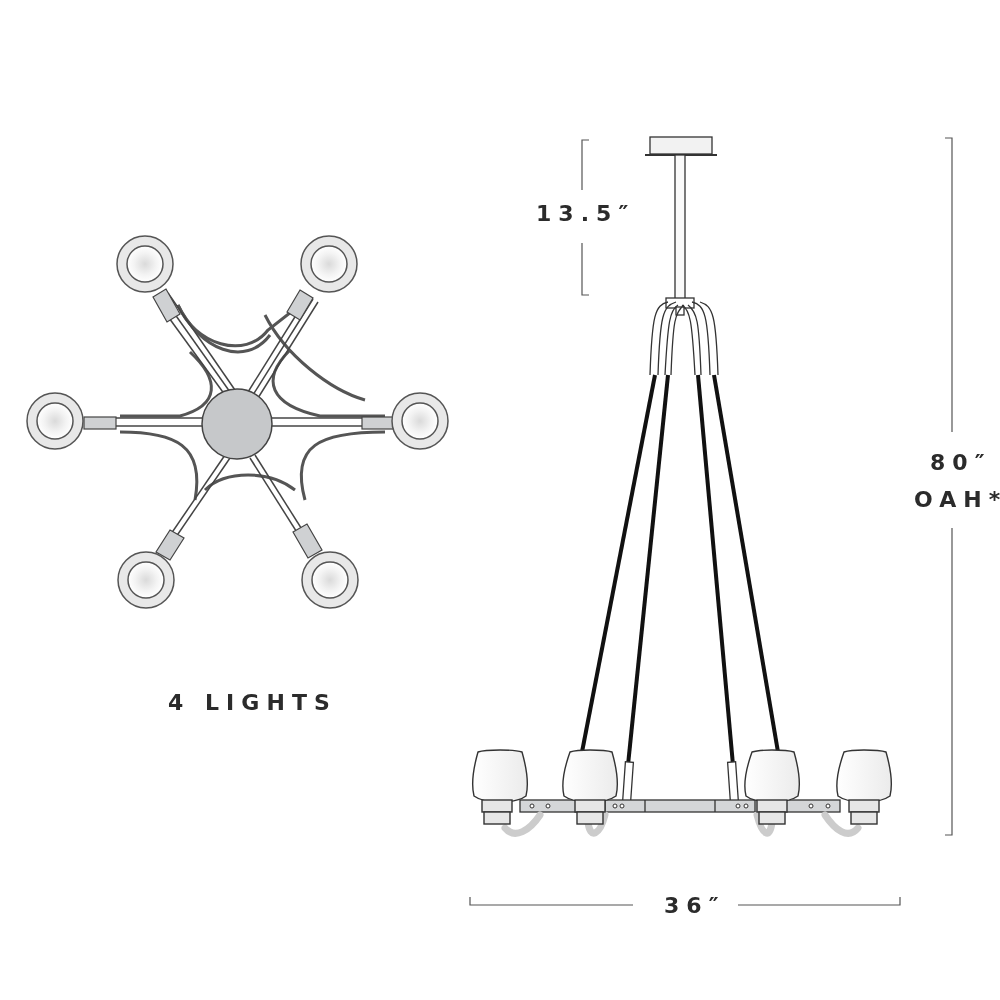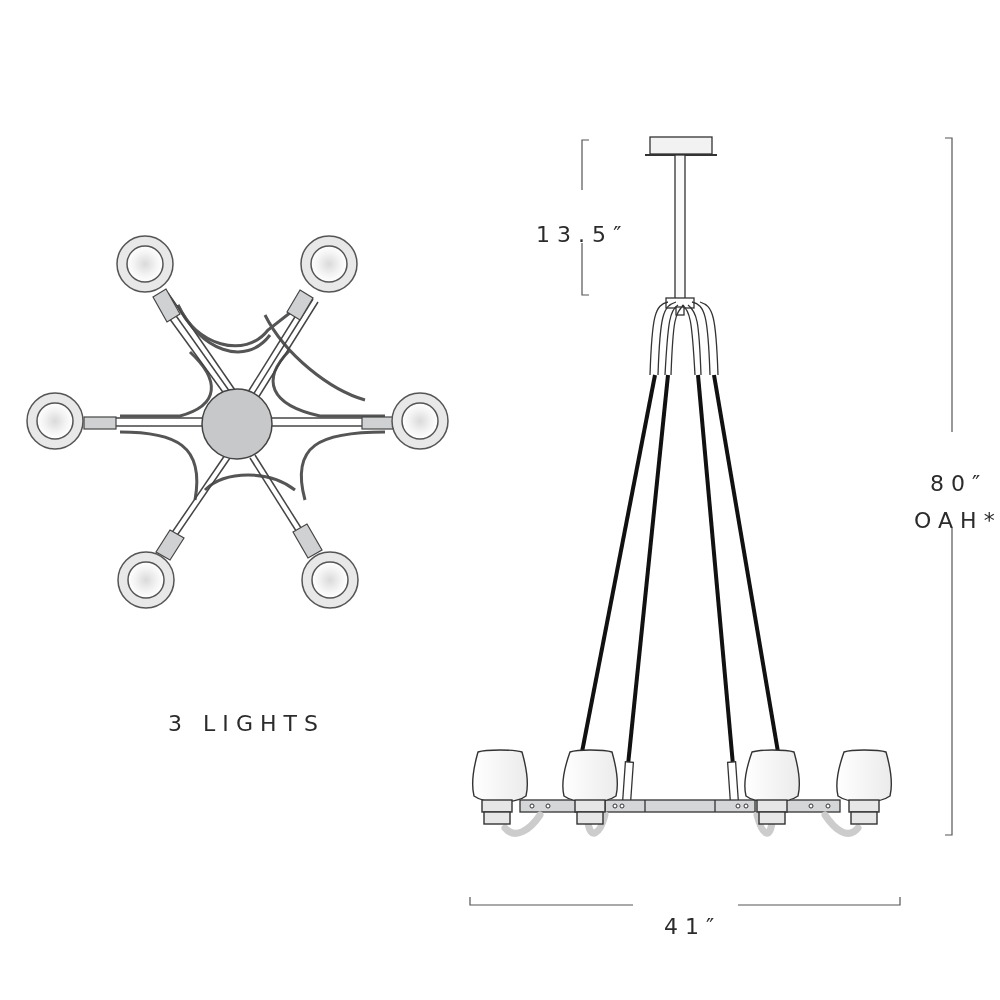--- a/index.html
+++ b/index.html
@@ -1,18 +1,18 @@
 <!DOCTYPE html>
 <html><head>
 <meta charset="utf-8">
 <style>
   html, body { margin: 0; padding: 0; background: #ffffff; }
   body { width: 1000px; height: 1000px; position: relative; overflow: hidden;
          font-family: "DejaVu Sans", sans-serif; color: #2a2a2a; }
-  .label { position: absolute; font-weight: 400; letter-spacing: 0.32em; font-size: 22px; color: #2b2b2b; white-space: nowrap; margin-top: 21px; }
+  .label { position: absolute; font-weight: 700; letter-spacing: 0.32em; font-size: 22px; color: #2b2b2b; white-space: nowrap; }
   #lbl-lights { left: 168px; top: 690px; }
   #lbl-h { left: 536px; top: 201px; }
   #lbl-oah-val { left: 930px; top: 450px; }
   #lbl-oah { left: 914px; top: 487px; }
   #lbl-w { left: 664px; top: 893px; }
   svg { position: absolute; left: 0; top: 0; }
 </style>
 </head>
 <body>
 
@@ -175,17 +175,17 @@
   <g stroke="#555" stroke-width="1.2" fill="none">
     <path d="M589,140 H582 V190"></path>
     <path d="M582,243 V295 H589"></path>
     <path d="M945,138 H952 V432"></path>
     <path d="M952,528 V835 H945"></path>
     <path d="M470,897 V905 H633"></path>
     <path d="M738,905 H900 V897"></path>
   </g>
 </svg>
 
-<div class="label" id="lbl-lights">3 LIGHTS</div>
+<div class="label" id="lbl-lights">4 LIGHTS</div>
 <div class="label" id="lbl-h">13.5″</div>
 <div class="label" id="lbl-oah-val">80″</div>
 <div class="label" id="lbl-oah">OAH*</div>
-<div class="label" id="lbl-w">41″</div>
+<div class="label" id="lbl-w">36″</div>
 
 </body></html>

